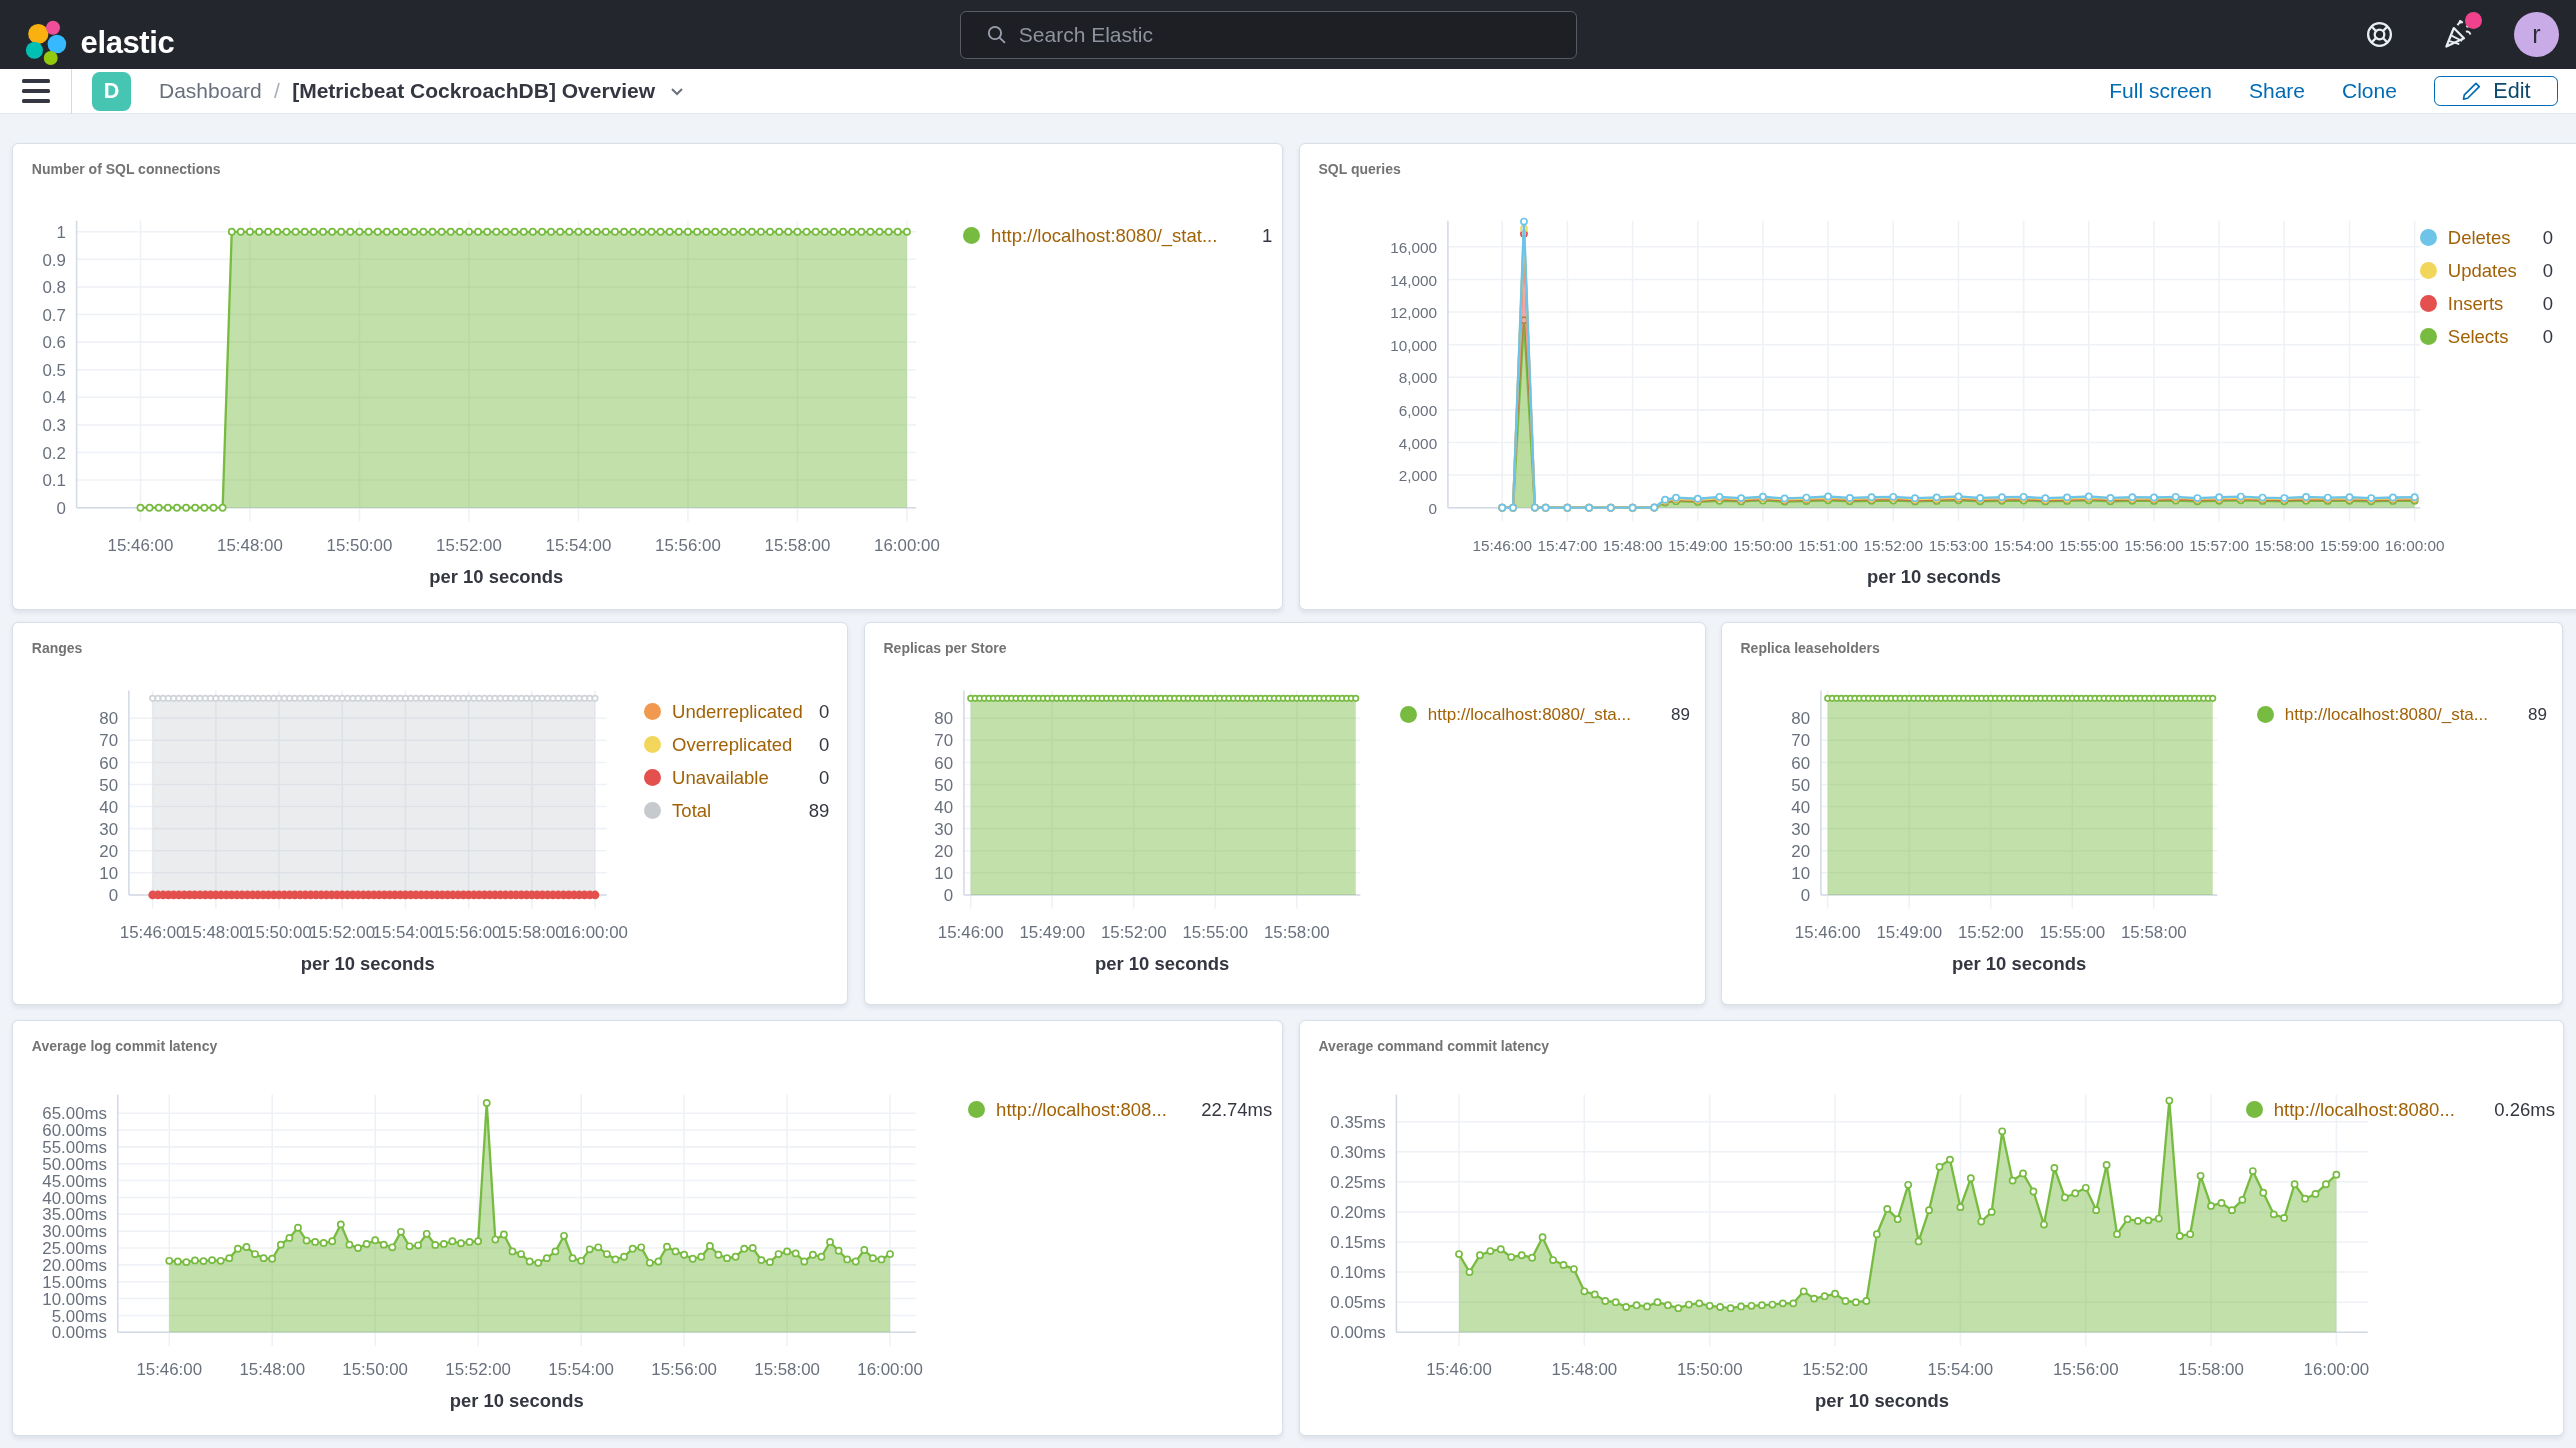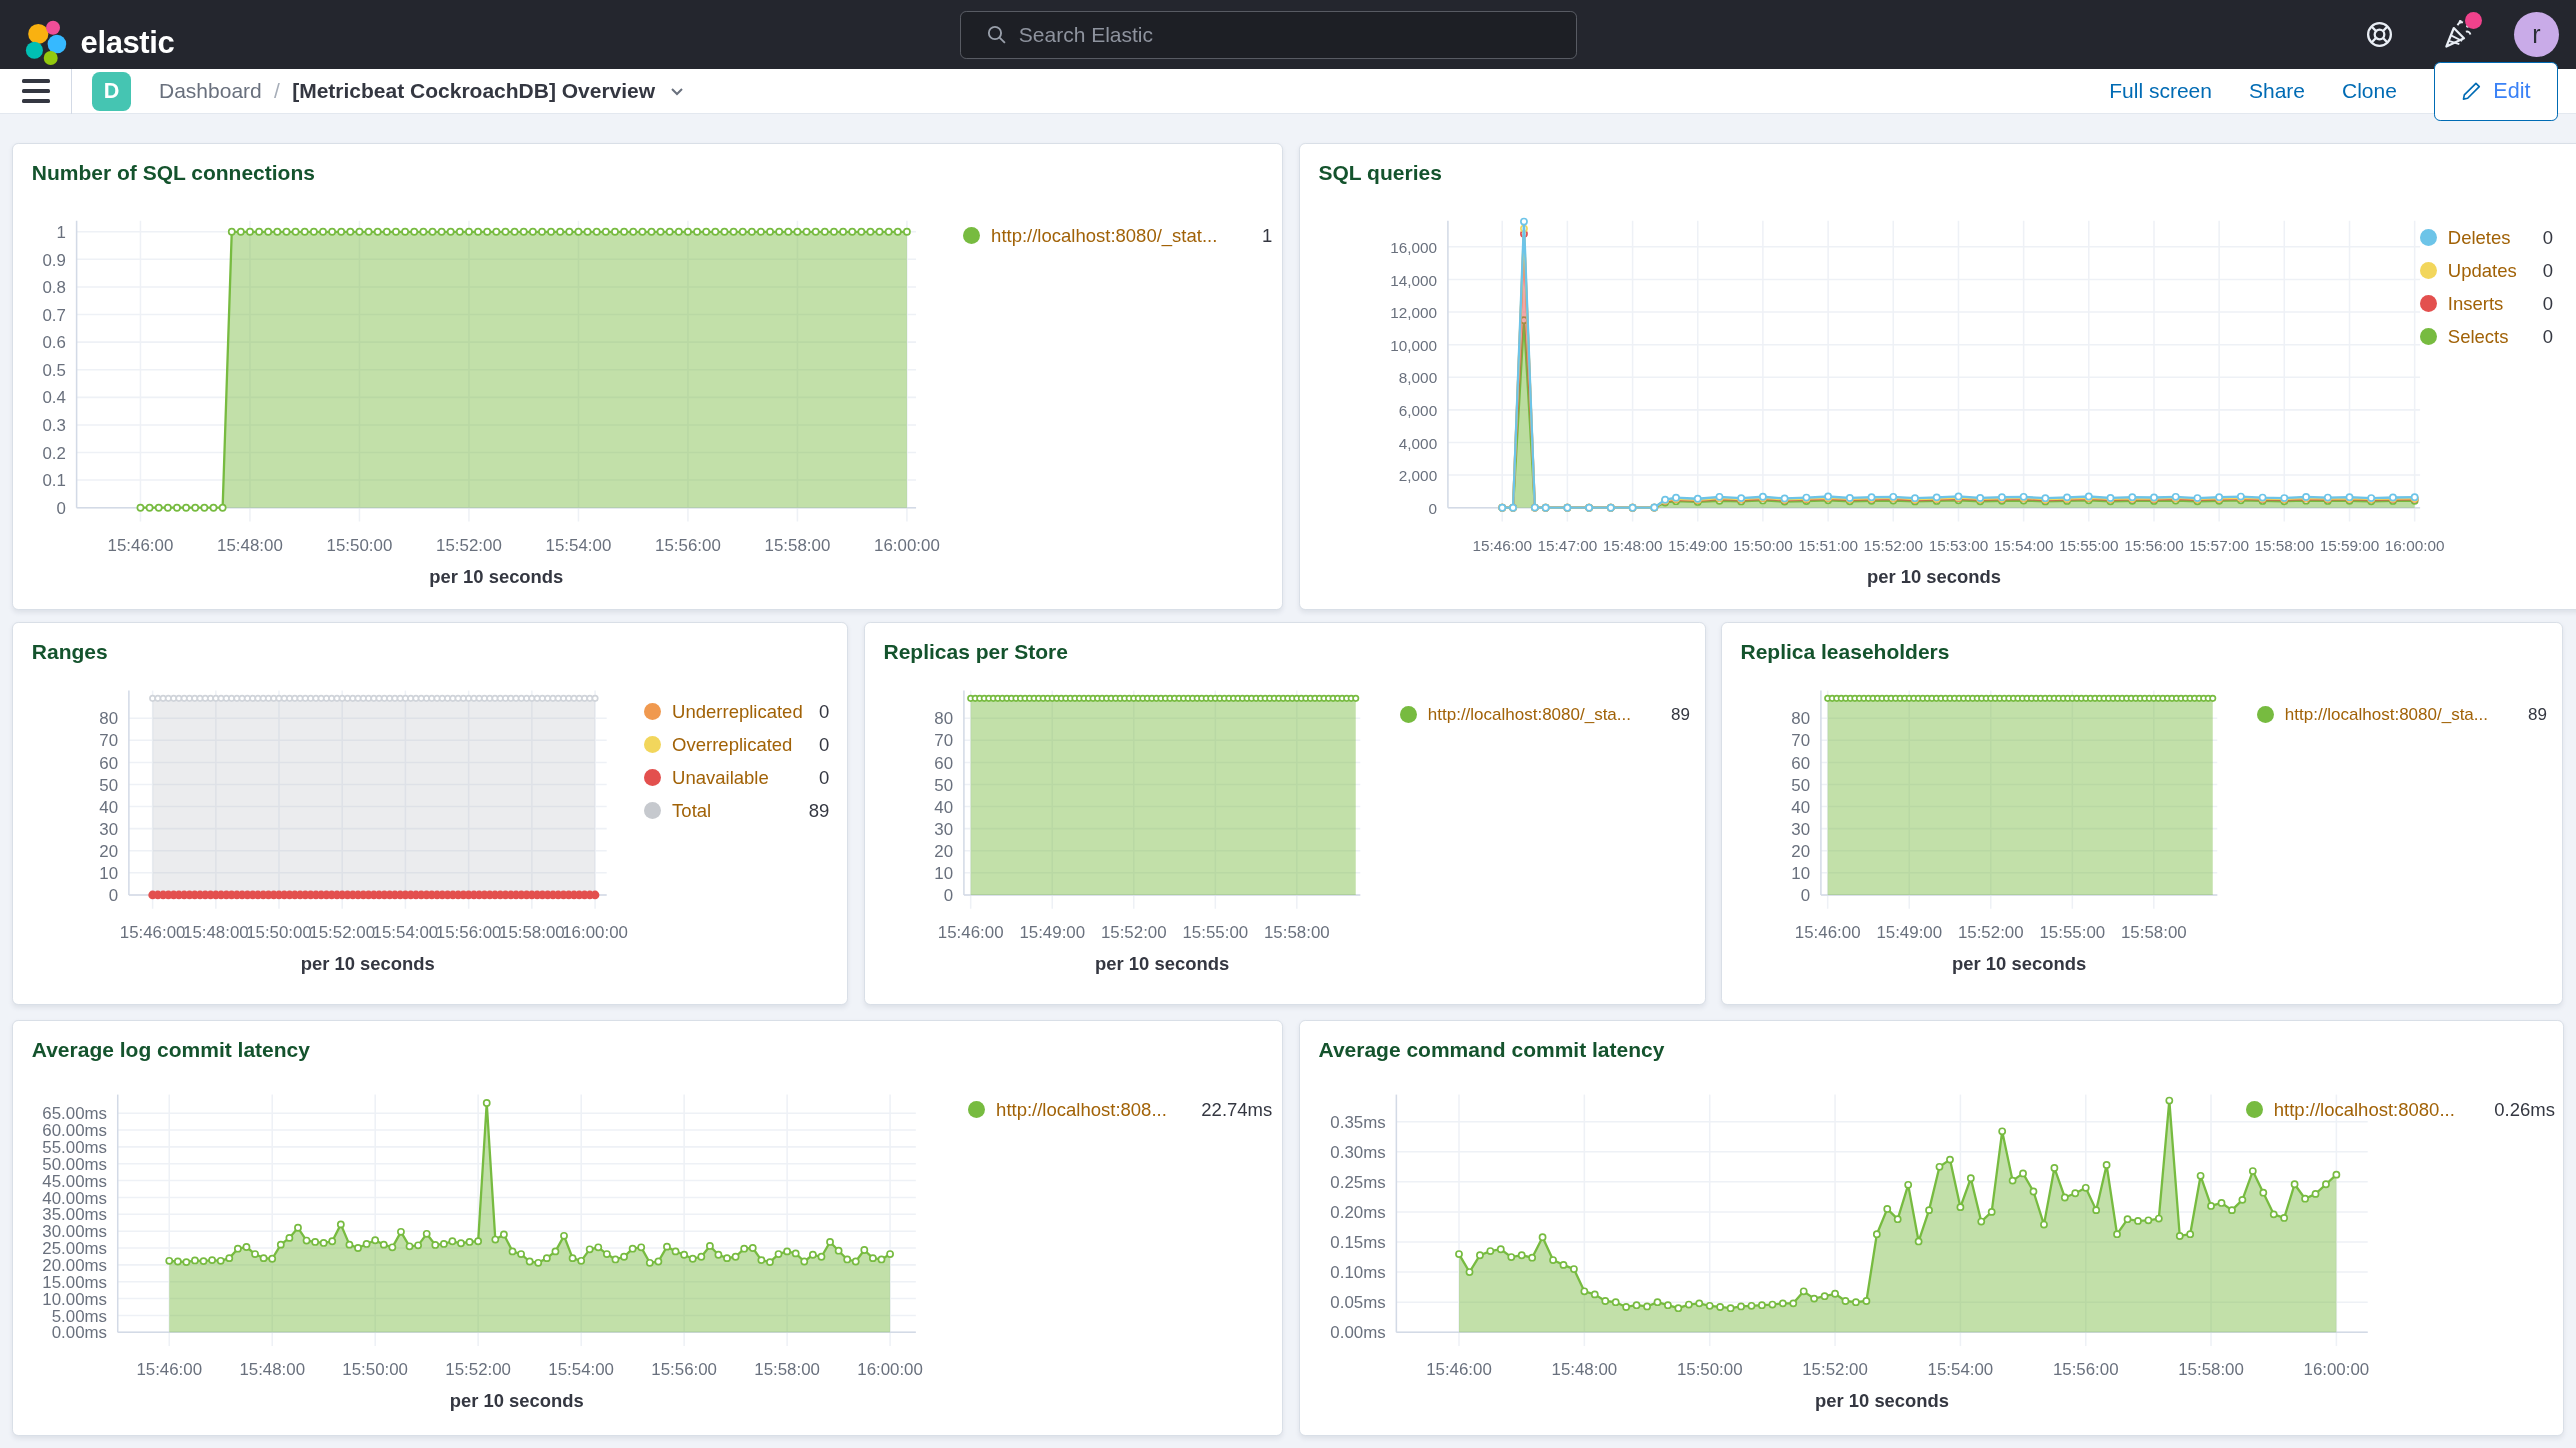--- a/index.html
+++ b/index.html
@@ -22,25 +22,25 @@
   .navbar { position:absolute; left:0; top:69px; width:2576px; height:45px; background:#fff; border-bottom:1.5px solid #e3e8ef; display:flex; align-items:center; }
   .menu-btn { width:72px; height:45px; display:flex; flex-direction:column; justify-content:center; align-items:center; gap:6.2px; border-right:1.5px solid #d3dae6; cursor:pointer; }
   .menu-btn span { display:block; width:28px; height:3.9px; background:#343741; border-radius:1.5px; }
   .app-badge { width:39px; height:39px; border-radius:7.7px; color:#fff; font-weight:700; font-size:21.6px; display:flex; align-items:center; justify-content:center; margin-left:20px; }
   .crumbs { display:flex; align-items:center; gap:12.3px; margin-left:28px; font-size:21px; }
   .crumb-root { color:#69707d; cursor:pointer; }
   .crumb-sep { color:#a6adb8; }
   .crumb-current { color:#343741; font-weight:700; }
   .nav-actions { margin-left:auto; display:flex; align-items:center; gap:37px; padding-right:18.5px; }
   .nav-link { color:#006bb4; font-size:21px; cursor:pointer; }
-  .edit-btn { display:flex; align-items:center; gap:10.8px; border:1.5px solid #006bb4; border-radius:6.2px; height:59px; padding:8px 26px; color:#3b82f6; font-size:21.6px; font-weight:500; background:#fff; cursor:pointer; }
+  .edit-btn { display:flex; align-items:center; gap:10.8px; border:1.5px solid #006bb4; border-radius:6.2px; height:30px; padding:8px 26px; color:#0c4a6e; font-size:21.6px; font-weight:500; background:#fff; cursor:pointer; }
 
   
   .panel { position:absolute; background:#fff; border:0.8px solid #d9dfe7; border-radius:6.2px; box-shadow:0 2.3px 4.6px rgba(120,130,150,0.14); }
-  .panel-title { font-size:21px; font-weight:700; color:#14532d; padding:17px 0 0 18.5px; cursor:pointer; }
+  .panel-title { font-size:14px; font-weight:700; color:#737373; padding:17px 0 0 18.5px; cursor:pointer; }
   .chart { position:absolute; left:0; top:0; width:100%; height:100%; }
   svg { font-family:"Liberation Sans","DejaVu Sans",sans-serif; }
   .legend { position:absolute; display:flex; flex-direction:column; }
   .legend-item { display:flex; align-items:center; height:23px; margin-bottom:10px; cursor:pointer; }
   .dot { width:17px; height:17px; border-radius:50%; flex:0 0 auto; margin-right:10.8px; }
   .legend-label { font-size:18.5px; color:#a16207; white-space:nowrap; }
   .legend-value { margin-left:auto; font-size:18.5px; color:#343741; padding-left:12.3px; }
 </style>
 </head>
 <body>

